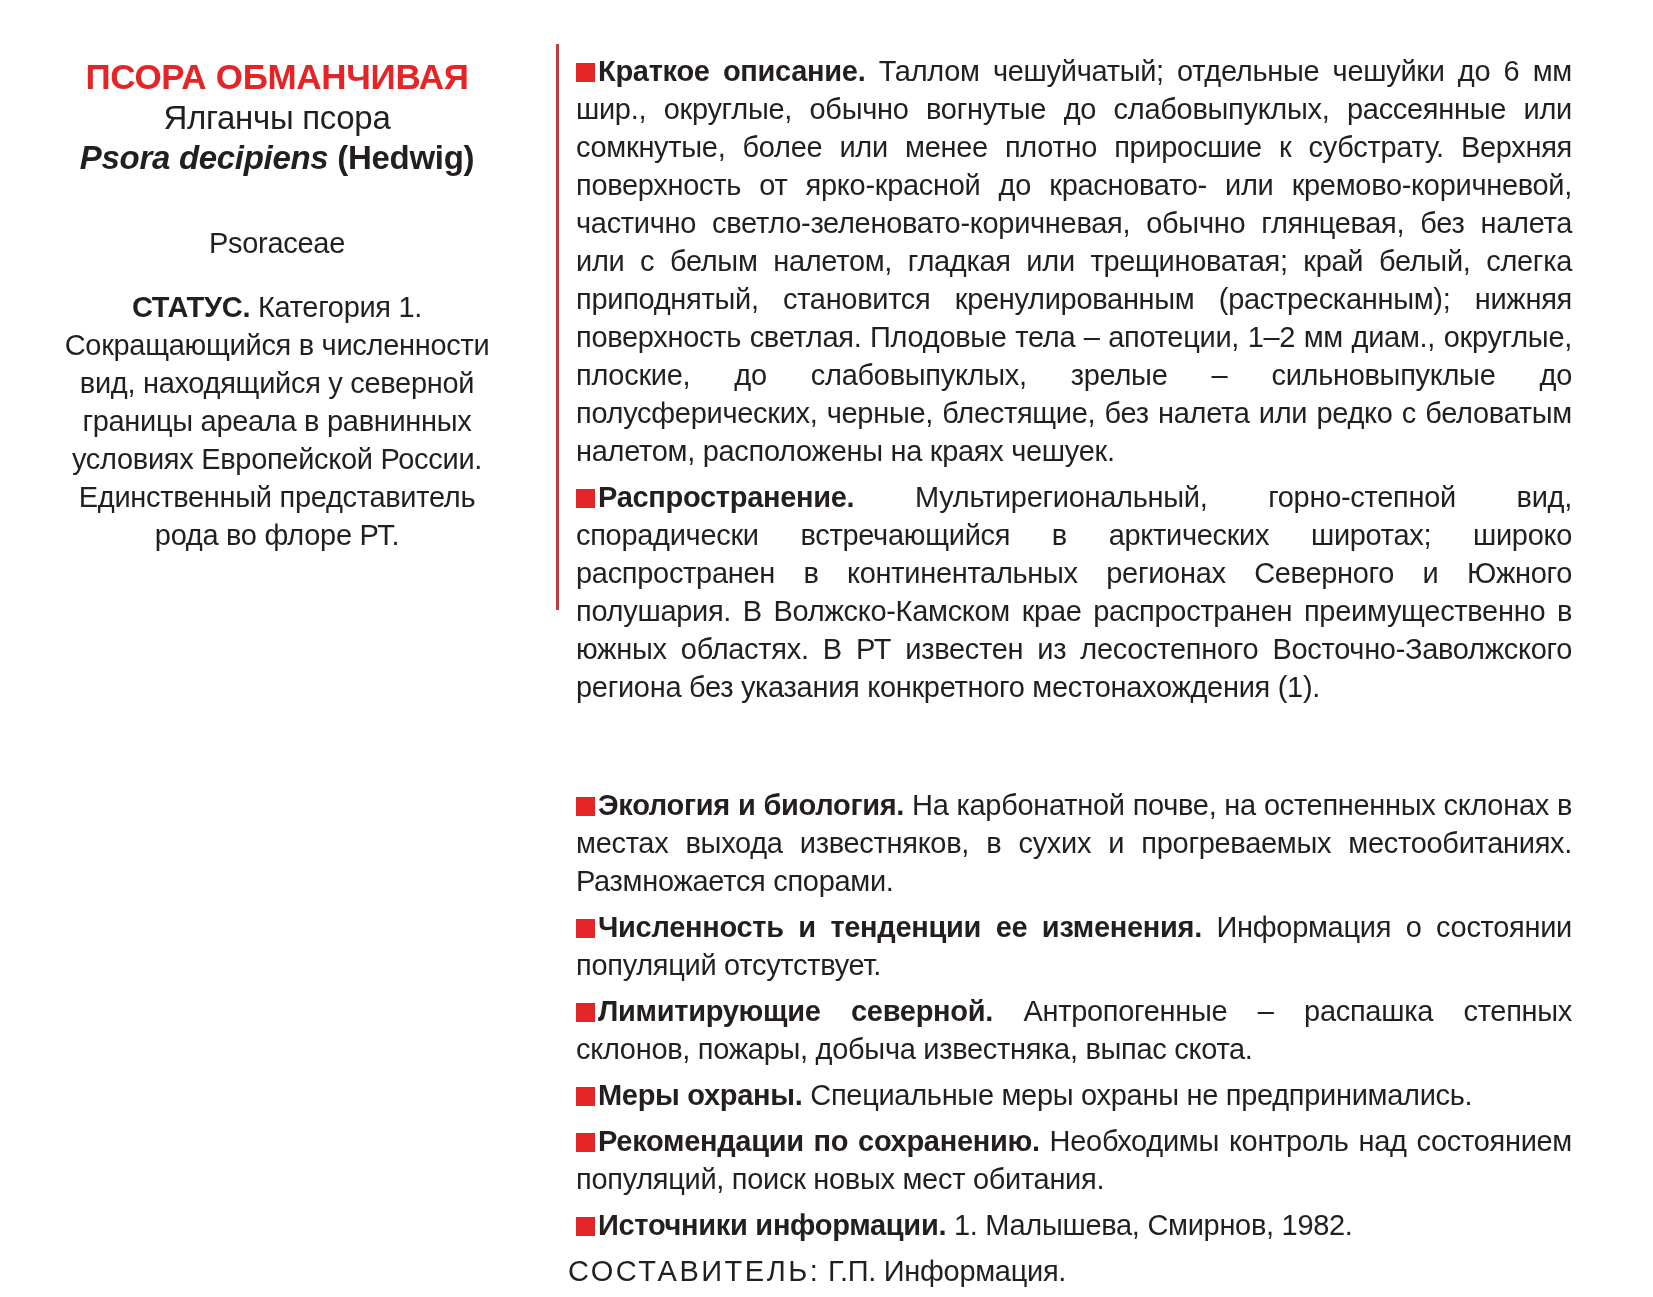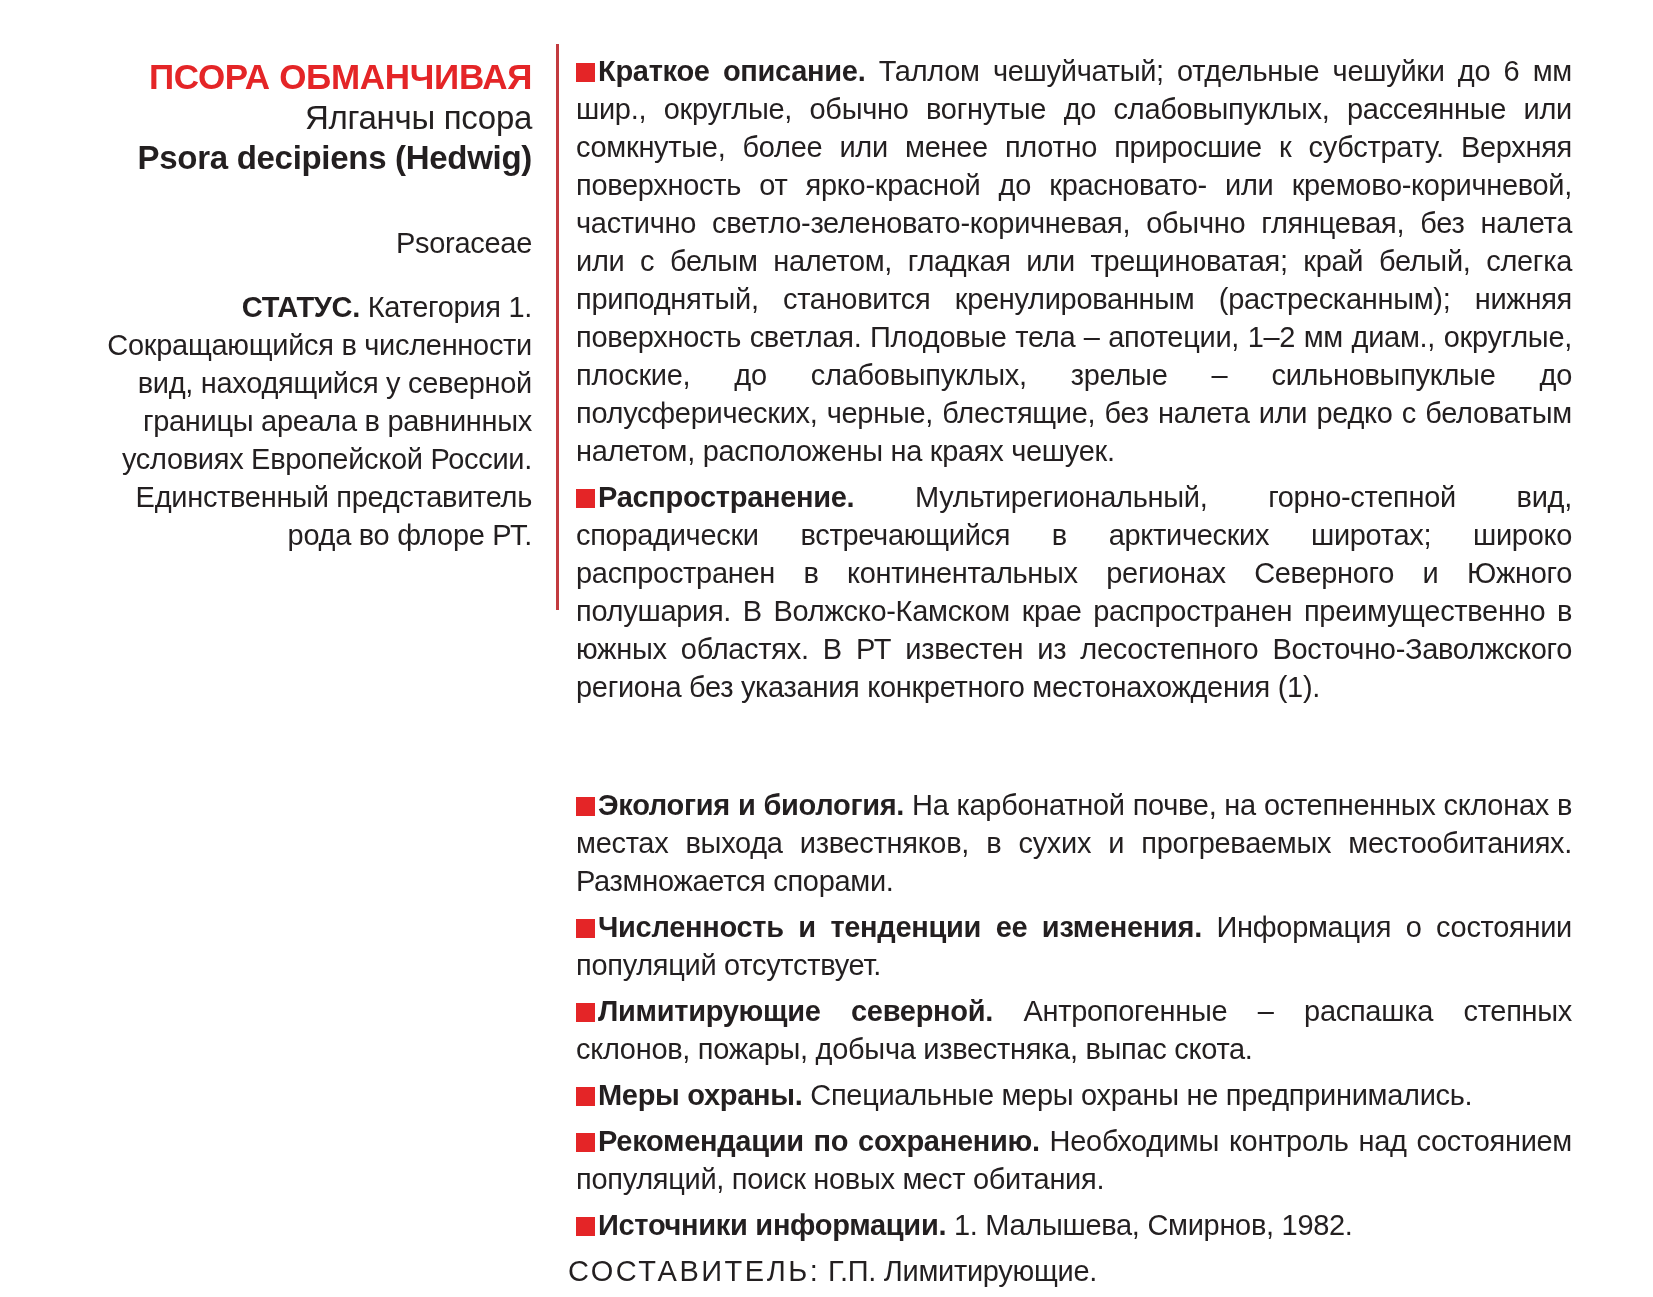--- a/index.html
+++ b/index.html
@@ -13,44 +13,44 @@
     height: 1297px;
     background: #ffffff;
     font-family: "Liberation Sans", sans-serif;
     color: #231f20;
     overflow: hidden;
   }
 
   
   .left-col {
     position: absolute;
-    left: 50px;
+    left: 36px;
     top: 56px;
     width: 482px;
-    text-align: right;
+    text-align: center;
     letter-spacing: -0.3px;
   }
   .title {
     margin: 0;
     font-size: 35px;
     font-weight: bold;
     line-height: 42px;
     color: #e42527;
   }
   .name-tat {
     font-size: 33px;
     font-weight: normal;
     line-height: 40px;
   }
   .name-lat {
     font-size: 33px;
     font-weight: bold;
     line-height: 40px;
   }
-  .name-lat .it { }
+  .name-lat .it { font-style: italic; }
   .family {
     margin-top: 46px;
     font-size: 29px;
     line-height: 38px;
   }
   .status {
     margin-top: 26px;
     font-size: 29px;
     line-height: 38px;
   }
@@ -129,16 +129,16 @@
         <p class="para"><span class="bullet"></span><span class="head">Краткое описание.</span> Таллом чешуйчатый; отдельные чешуйки до 6 мм шир., округлые, обычно вогнутые до слабовыпуклых, рассе­янные или сомкнутые, более или менее плотно приросшие к суб­страту. Верхняя поверхность от ярко-красной до красновато- или кремово-коричневой, частично светло-зеленовато-коричневая, обычно глянцевая, без налета или с белым налетом, гладкая или трещиноватая; край белый, слегка приподнятый, становится кре­нулированным (растресканным); нижняя поверхность светлая. Плодовые тела – апотеции, 1–2 мм диам., округлые, плоские, до слабовыпуклых, зрелые – сильновыпуклые до полусферических, черные, блестящие, без налета или редко с беловатым налетом, расположены на краях чешуек.</p>
         <p class="para"><span class="bullet"></span><span class="head">Распространение.</span> Мультирегиональный, горно-степной вид, спорадически встречающийся в арктических широтах; широ­ко распространен в континентальных регионах Северного и Юж­ного полушария. В Волжско-Камском крае распространен пре­имущественно в южных областях. В РТ известен из лесостепного Восточно-Заволжского региона без указания конкретного местона­хождения (1).</p>
         <div class="spacer"></div>
         <p class="para"><span class="bullet"></span><span class="head">Экология и биология.</span> На карбонатной почве, на остепненных склонах в местах выхода известняков, в сухих и прогреваемых местообитаниях. Размножается спорами.</p>
         <p class="para"><span class="bullet"></span><span class="head">Численность и тенденции ее изменения.</span> Информация о со­стоянии популяций отсутствует.</p>
         <p class="para"><span class="bullet"></span><span class="head">Лимитирующие северной.</span> Антропогенные – распашка степных склонов, пожары, добыча известняка, выпас скота.</p>
         <p class="para"><span class="bullet"></span><span class="head">Меры охраны.</span> Специальные меры охраны не предпринима­лись.</p>
         <p class="para"><span class="bullet"></span><span class="head">Рекомендации по сохранению.</span> Необходимы контроль над со­стоянием популяций, поиск новых мест обитания.</p>
         <p class="para"><span class="bullet"></span><span class="head">Источники информации.</span> 1. Малышева, Смирнов, 1982.</p>
       </div>
-    <p class="compiler"><span class="caps">СОСТАВИТЕЛЬ:</span><span> Г.П. Лимитирующие.</span></p>
+    <p class="compiler"><span class="caps">СОСТАВИТЕЛЬ:</span><span> Г.П. Информация.</span></p>
   </main>
 
 </div>
 
 </body></html>

